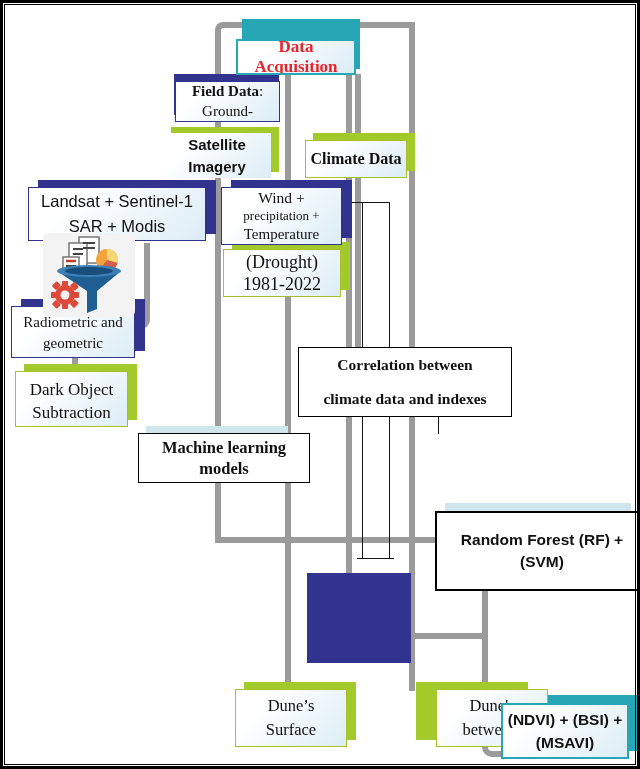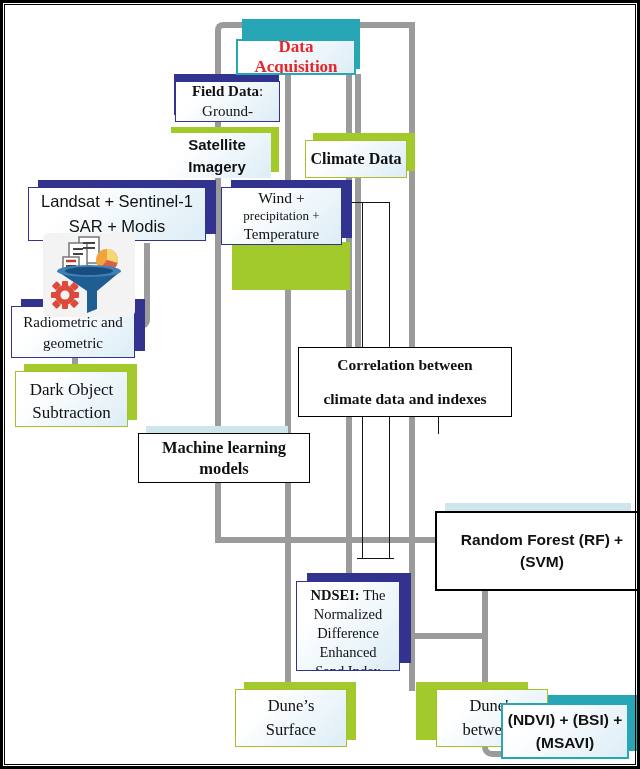--- a/index.html
+++ b/index.html
@@ -92,20 +92,24 @@
   </div>
 
   <div class="shadow navy" style="left:228px;top:177px;width:121px;height:58px;"></div>
   <div class="box serif b-navy" style="left:218px;top:184px;width:121px;height:58px;border-width:1.5px;">
     <span style="font-size:15.5px;">Wind +</span>
     <span style="font-size:13px;">precipitation +</span>
     <span style="font-size:15px;">Temperature</span>
   </div>
 
   <div class="shadow green" style="left:229px;top:239px;width:118px;height:48px;"></div>
+  <div class="box serif b-olive" style="left:220px;top:246px;width:118px;height:48px;font-size:18px;line-height:1.25;">
+    <span>(Drought)</span>
+    <span>1981-2022</span>
+  </div>
 
   <div style="position:absolute;left:40px;top:230px;width:92px;height:84px;z-index:4;background:#f3f3f3;border-radius:6px;">
     <svg width="92" height="84" viewBox="0 0 92 84">
 
       <g>
         <rect x="36" y="4" width="20" height="26" fill="#fff" stroke="#777" stroke-width="1.5"></rect>
         <rect x="26" y="10" width="18" height="24" fill="#fff" stroke="#777" stroke-width="1.5"></rect>
         <line x1="30" y1="16" x2="40" y2="16" stroke="#444" stroke-width="2"></line>
         <line x1="30" y1="21" x2="40" y2="21" stroke="#444" stroke-width="2"></line>
         <line x1="40" y1="10" x2="52" y2="10" stroke="#444" stroke-width="2"></line>
@@ -167,27 +171,20 @@
     <span>climate data and indexes</span>
   </div>
 
   <div class="shadow pale" style="left:442px;top:500px;width:186px;height:80px;"></div>
   <div class="box sans bold whitebg b-black" style="left:432px;top:508px;width:214px;height:80px;font-size:15.5px;line-height:1.45;">
     <span>Random Forest (RF) +</span>
     <span>(SVM)</span>
   </div>
 
   <div class="shadow navy" style="left:304px;top:570px;width:104px;height:90px;"></div>
-  <div class="box serif b-navy top" style="left:293px;top:578px;width:104px;height:90px;font-size:14.5px;line-height:19px;border-width:1.5px;padding-top:4px;">
-    <span><b>NDSEI:</b><span> The</span></span>
-    <span>Normalized</span>
-    <span>Difference</span>
-    <span>Enhanced</span>
-    <span>Sand Index</span>
-  </div>
 
   <div class="shadow green" style="left:241px;top:679px;width:112px;height:58px;"></div>
   <div class="box serif b-olive" style="left:232px;top:686px;width:112px;height:58px;font-size:16.5px;line-height:1.45;">
     <span>Dune’s</span>
     <span>Surface</span>
   </div>
 
   <div class="shadow green" style="left:413px;top:679px;width:112px;height:58px;"></div>
   <div class="box serif b-olive" style="left:404px;top:686px;width:112px;height:58px;font-size:16.5px;line-height:1.45;margin-left:29px;">
     <span>Dune's</span>

